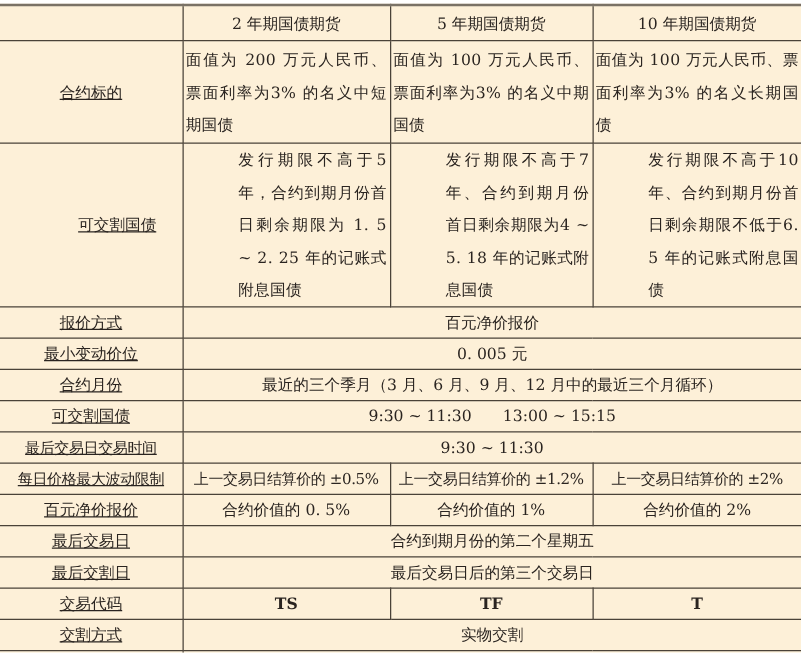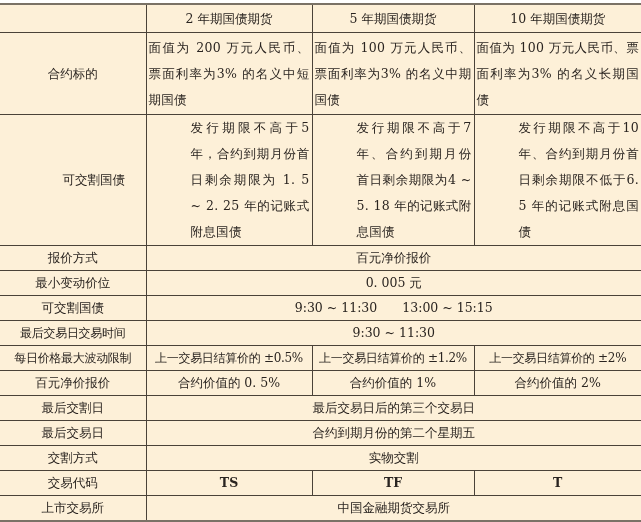--- a/index.html
+++ b/index.html
@@ -11,21 +11,21 @@
     font-family:"DejaVu Serif","Liberation Serif",serif;
     font-size:12.5px; color:#2a2420;
     border-top:2px solid #7a7266; border-bottom:2px solid #7a7266;
   }
   .tbl td {
     border:1px solid #4a4238;
     padding:0 2px;
     vertical-align:middle;
     line-height:26px;
   }
-  .tbl tr td:first-child { border-left:none; }
+  .tbl tr td:first-child { border-left:none;text-decoration:underline; }
   .tbl tr td:last-child { border-right:none; }
   .c { text-align:center; }
   .j { text-align:justify; text-align-last:left; line-height:27px; padding:0 2px; letter-spacing:0.3px; }
   .h td { height:27px; }
   .r1 td { height:81px;margin-left:12px; }
   .r2 td { height:106px;padding-left:44px; }
   .rs td { height:24px; line-height:24px; }
   .lbl { font-size:12.5px; }
   .small { font-size:12px; letter-spacing:-0.3px; white-space:nowrap;margin-top:20px; }
 </style>
@@ -60,55 +60,59 @@
   </tr>
   <tr class="rs">
     <td class="c lbl">报价方式</td>
     <td class="c" colspan="3">百元净价报价</td>
   </tr>
   <tr class="rs">
     <td class="c lbl">最小变动价位</td>
     <td class="c" colspan="3">0. 005 元</td>
   </tr>
   <tr class="rs">
+    <td class="c lbl">合约月份</td>
+    <td class="c" colspan="3">最近的三个季月（3 月、6 月、9 月、12 月中的最近三个月循环）</td>
+  </tr>
+  <tr class="rs">
     <td class="c lbl">可交割国债</td>
     <td class="c" colspan="3" style="white-space:pre">9:30 ~ 11:30　　13:00 ~ 15:15</td>
   </tr>
   <tr class="rs">
     <td class="c lbl small">最后交易日交易时间</td>
     <td class="c" colspan="3">9:30 ~ 11:30</td>
   </tr>
   <tr class="rs">
     <td class="c lbl small">每日价格最大波动限制</td>
     <td class="c small">上一交易日结算价的 ±0.5%</td>
     <td class="c small">上一交易日结算价的 ±1.2%</td>
     <td class="c small">上一交易日结算价的 ±2%</td>
   </tr>
   <tr class="rs">
     <td class="c lbl">百元净价报价</td>
     <td class="c">合约价值的 0. 5%</td>
     <td class="c">合约价值的 1%</td>
     <td class="c">合约价值的 2%</td>
   </tr>
   <tr class="rs">
-    <td class="c lbl">最后交割日</td>
-    <td class="c" colspan="3">最后交易日后的第三个交易日</td>
-  </tr>
-  <tr class="rs">
     <td class="c lbl">最后交易日</td>
     <td class="c" colspan="3">合约到期月份的第二个星期五</td>
   </tr>
   <tr class="rs">
-    <td class="c lbl">交割方式</td>
-    <td class="c" colspan="3">实物交割</td>
+    <td class="c lbl">最后交割日</td>
+    <td class="c" colspan="3">最后交易日后的第三个交易日</td>
   </tr>
   <tr class="rs">
     <td class="c lbl">交易代码</td>
     <td class="c" style="font-weight:bold">TS</td>
     <td class="c" style="font-weight:bold">TF</td>
     <td class="c" style="font-weight:bold">T</td>
+  </tr>
+  <tr class="rs">
+    <td class="c lbl">交割方式</td>
+    <td class="c" colspan="3">实物交割</td>
   </tr>
   <tr class="rs">
     <td class="c lbl">上市交易所</td>
     <td class="c" colspan="3">中国金融期货交易所</td>
   </tr>
 </tbody>
   </table>
 
 </body></html>

